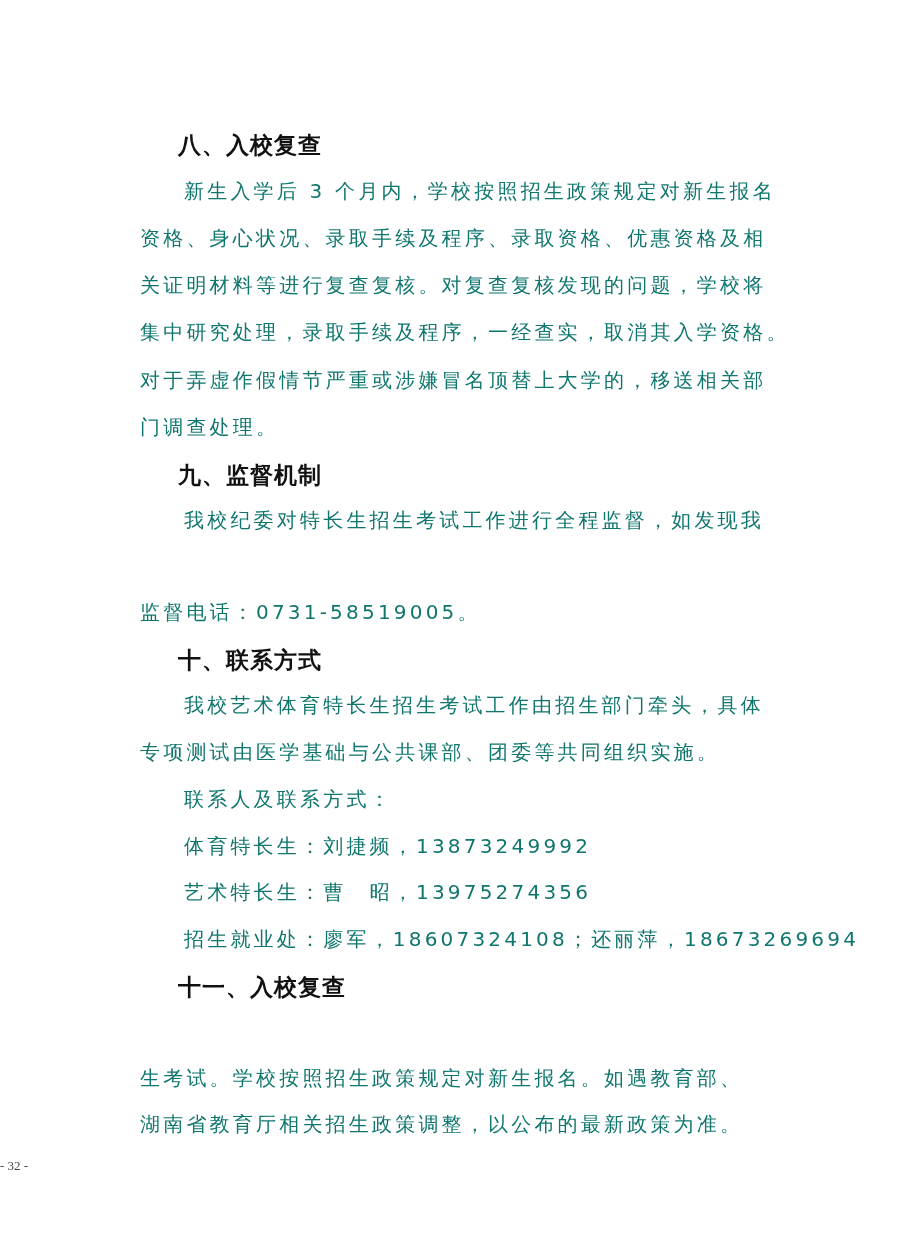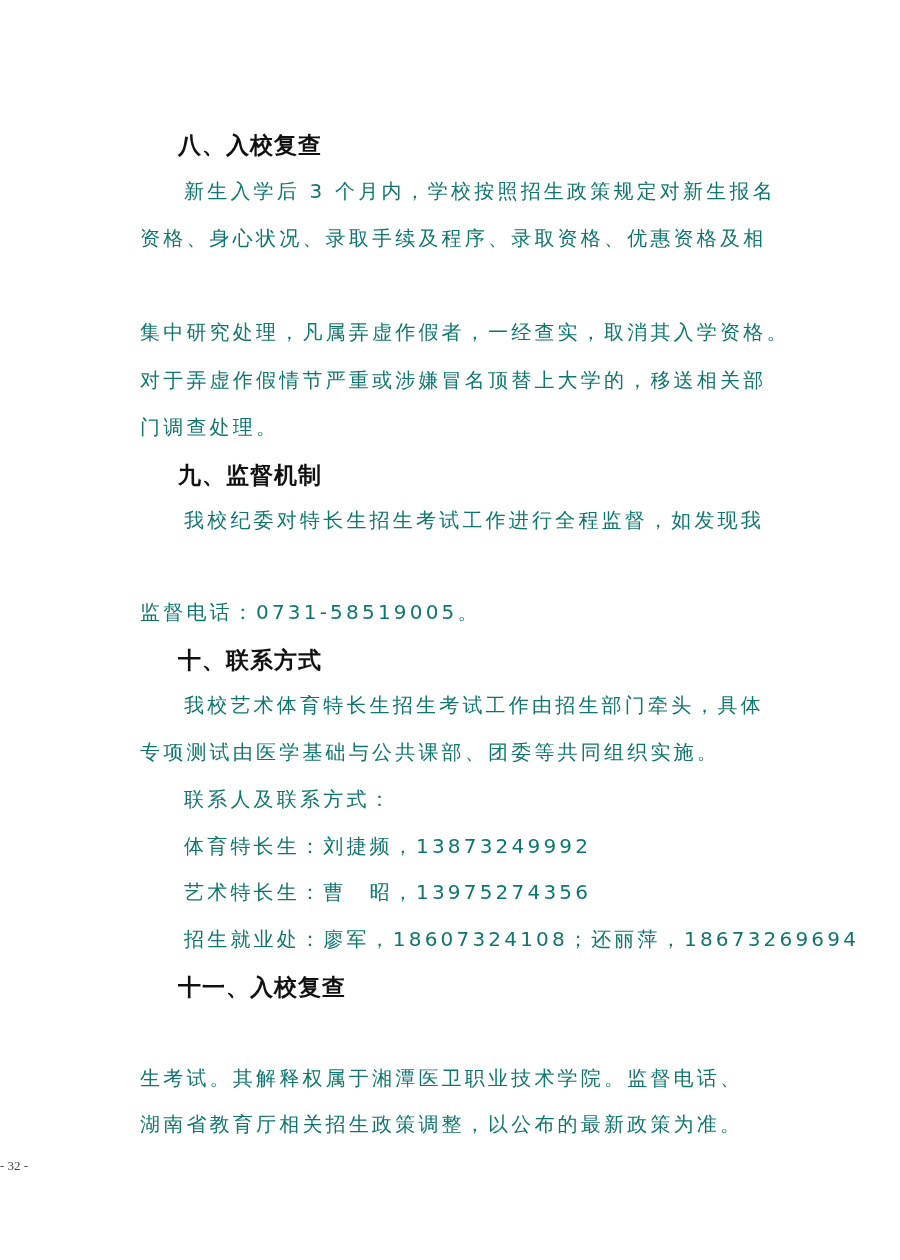--- a/index.html
+++ b/index.html
@@ -14,38 +14,39 @@
     .wm-logo { display: inline-block; font-size: 15px; margin-right: 4px; }
   </style>
 </head>
 <body>
 
 <div class="page">
 
   <div class="heading" style="top:130px">八、入校复查</div>
   <div class="line indent" style="top:178px">新生入学后 3 个月内，学校按照招生政策规定对新生报名</div>
   <div class="line" style="top:225px">资格、身心状况、录取手续及程序、录取资格、优惠资格及相</div>
-  <div class="line" style="top:319px">集中研究处理，凡属弄虚作假者，一经查实，取消其入学资格。</div>
+  <div class="line" style="top:272px">关证明材料等进行复查复核。对复查复核发现的问题，学校将</div>
+  <div class="line" style="top:319px">集中研究处理，录取手续及程序，一经查实，取消其入学资格。</div>
   <div class="line" style="top:367px">对于弄虚作假情节严重或涉嫌冒名顶替上大学的，移送相关部</div>
   <div class="line" style="top:414px">门调查处理。</div>
 
   <div class="heading" style="top:460px">九、监督机制</div>
   <div class="line indent" style="top:507px">我校纪委对特长生招生考试工作进行全程监督，如发现我</div>
   <div class="line" style="top:599px">监督电话：0731-58519005。</div>
 
   <div class="heading" style="top:645px">十、联系方式</div>
   <div class="line indent" style="top:692px">我校艺术体育特长生招生考试工作由招生部门牵头，具体</div>
   <div class="line" style="top:739px">专项测试由医学基础与公共课部、团委等共同组织实施。</div>
   <div class="line indent" style="top:786px">联系人及联系方式：</div>
   <div class="line indent" style="top:833px">体育特长生：刘捷频，13873249992</div>
   <div class="line indent" style="top:879px">艺术特长生：曹　昭，13975274356</div>
   <div class="line indent" style="top:926px">招生就业处：廖军，18607324108；还丽萍，18673269694</div>
 
   <div class="heading" style="top:972px">十一、入校复查</div>
-  <div class="line" style="top:1065px">生考试。其解释权属于湘潭医卫职业技术学院。监督电话、</div>
+  <div class="line" style="top:1065px">生考试。学校按照招生政策规定对新生报名。如遇教育部、</div>
   <div class="line" style="top:1111px">湖南省教育厅相关招生政策调整，以公布的最新政策为准。</div>
 
   <div class="pagenum">- 32 -</div>
 
   <div class="watermark">
     <span class="wm-logo">K°°</span>
     <span>大数跨境</span>
   </div>
 </div>
 

